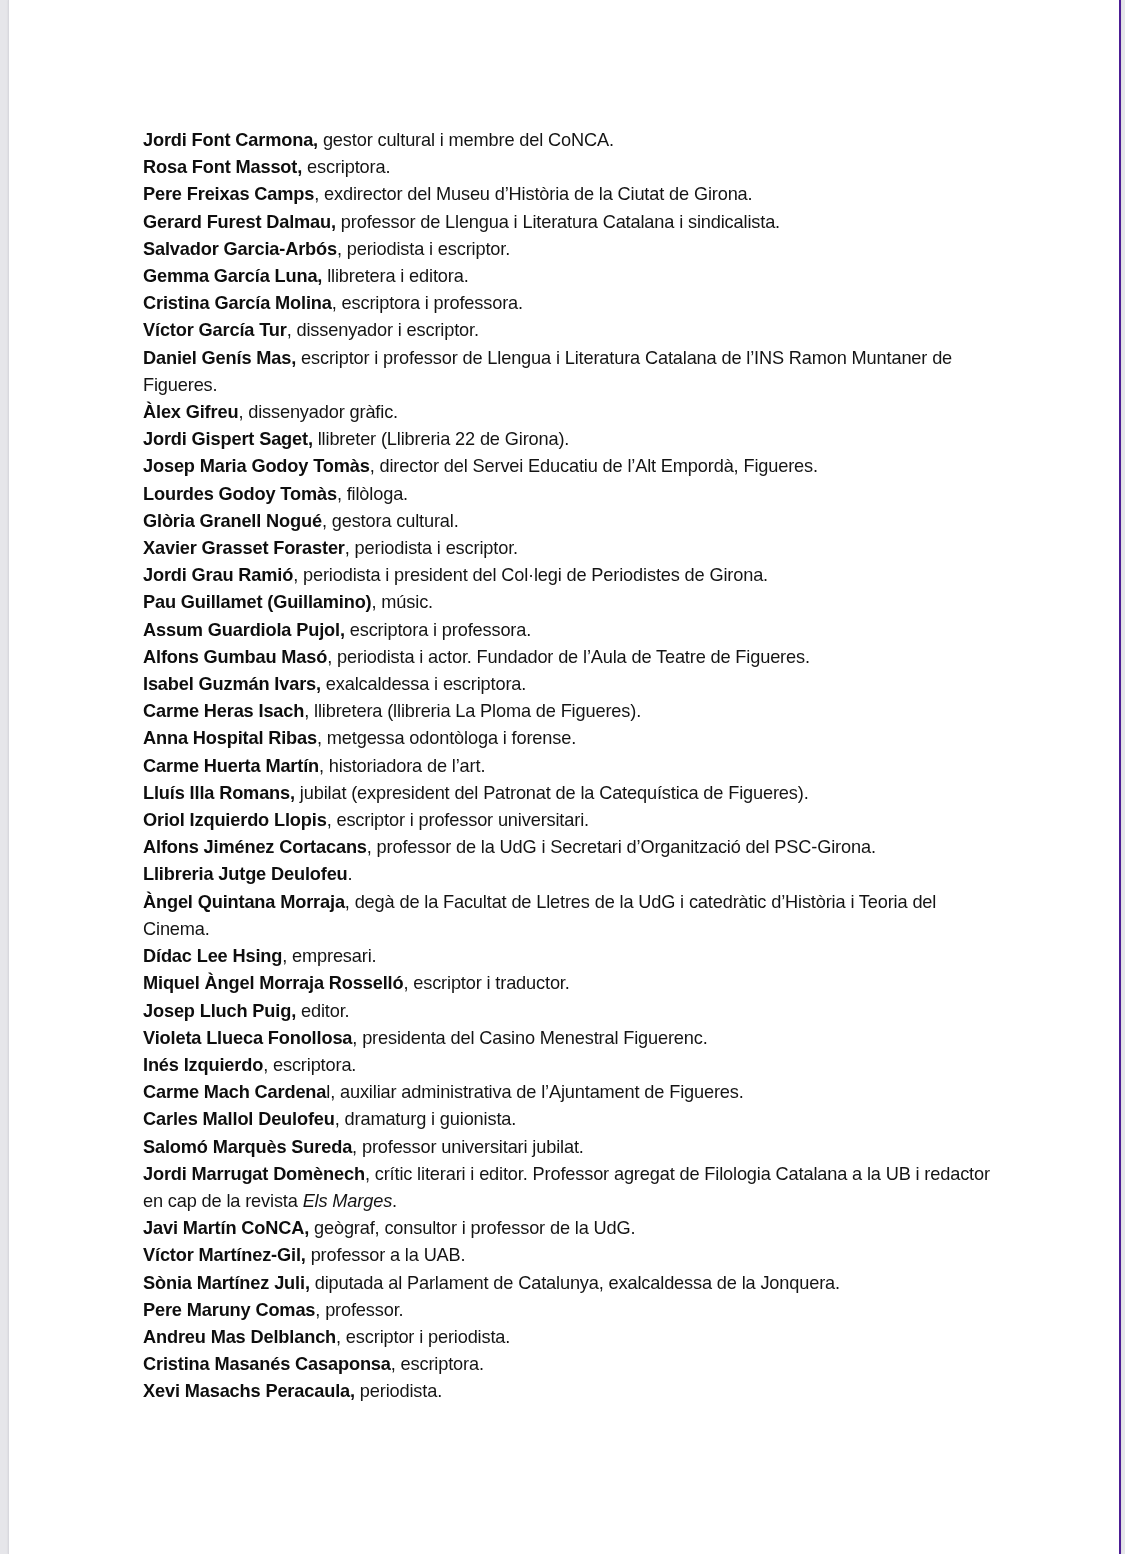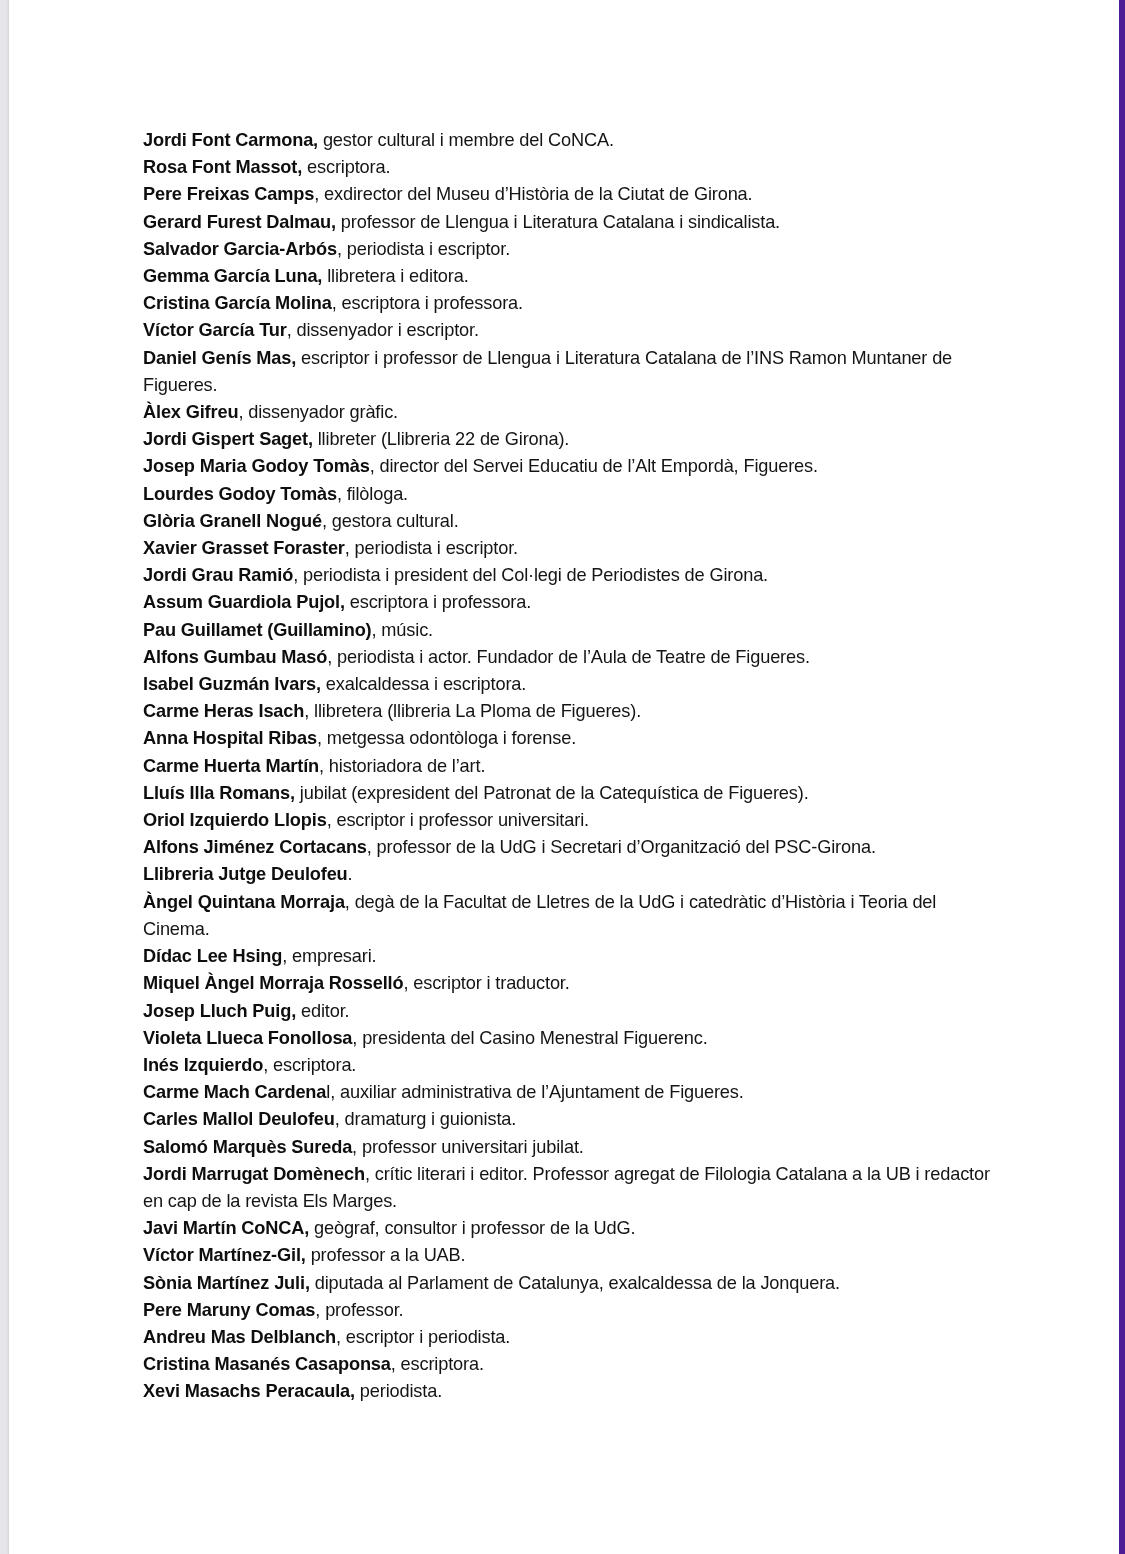--- a/index.html
+++ b/index.html
@@ -14,21 +14,21 @@
       overflow: hidden;
     }
     .page {
       position: absolute;
       left: 8px;
       top: 0;
       width: 1110px;
       height: 1554px;
       background: #ffffff;
       border-left: 1px solid #d8d8de;
-      border-right: 6px solid #4c1d95;
+      border-right: 2px solid #4c1d95;
       box-shadow: 0 0 2px rgba(0,0,0,0.08);
     }
     .content {
       position: absolute;
       left: 134px;
       top: 127px;
       width: 850px;
       font-family: "Liberation Sans", sans-serif;
       font-size: 18.2px;
       line-height: 27.2px;
@@ -37,20 +37,21 @@
     }
     .entry {
       margin: 0;
       padding: 0;
     }
     .name {
       font-weight: bold;
       color: #0e0e0e;
     }
     .desc-italic {
+      font-style: italic;
     }
   </style>
 </head>
 <body>
 
 <div class="page">
   <div class="content" id="entries">
       <p class="entry"><span class="name">Jordi Font Carmona,</span><span class="desc"> gestor cultural i membre del CoNCA.</span></p>
       <p class="entry"><span class="name">Rosa Font Massot,</span><span class="desc"> escriptora.</span></p>
       <p class="entry"><span class="name">Pere Freixas Camps</span><span class="desc">, exdirector del Museu d’Història de la Ciutat de Girona.</span></p>
@@ -60,22 +61,22 @@
       <p class="entry"><span class="name">Cristina García Molina</span><span class="desc">, escriptora i professora.</span></p>
       <p class="entry"><span class="name">Víctor García Tur</span><span class="desc">, dissenyador i escriptor.</span></p>
       <p class="entry"><span class="name">Daniel Genís Mas,</span><span class="desc"> escriptor i professor de Llengua i Literatura Catalana de l’INS Ramon Muntaner de Figueres.</span></p>
       <p class="entry"><span class="name">Àlex Gifreu</span><span class="desc">, dissenyador gràfic.</span></p>
       <p class="entry"><span class="name">Jordi Gispert Saget,</span><span class="desc"> llibreter (Llibreria 22 de Girona).</span></p>
       <p class="entry"><span class="name">Josep Maria Godoy Tomàs</span><span class="desc">, director del Servei Educatiu de l’Alt Empordà, Figueres.</span></p>
       <p class="entry"><span class="name">Lourdes Godoy Tomàs</span><span class="desc">, filòloga.</span></p>
       <p class="entry"><span class="name">Glòria Granell Nogué</span><span class="desc">, gestora cultural.</span></p>
       <p class="entry"><span class="name">Xavier Grasset Foraster</span><span class="desc">, periodista i escriptor.</span></p>
       <p class="entry"><span class="name">Jordi Grau Ramió</span><span class="desc">, periodista i president del Col·legi de Periodistes de Girona.</span></p>
+      <p class="entry"><span class="name">Pau Guillamet (Guillamino)</span><span class="desc">, músic.</span></p>
       <p class="entry"><span class="name">Assum Guardiola Pujol,</span><span class="desc">  escriptora i professora.</span></p>
-      <p class="entry"><span class="name">Pau Guillamet (Guillamino)</span><span class="desc">, músic.</span></p>
       <p class="entry"><span class="name">Alfons Gumbau Masó</span><span class="desc">, periodista i actor. Fundador de l’Aula de Teatre de Figueres.</span></p>
       <p class="entry"><span class="name">Isabel Guzmán Ivars,</span><span class="desc"> exalcaldessa i escriptora.</span></p>
       <p class="entry"><span class="name">Carme Heras Isach</span><span class="desc">, llibretera (llibreria La Ploma de Figueres).</span></p>
       <p class="entry"><span class="name">Anna Hospital Ribas</span><span class="desc">, metgessa odontòloga i forense.</span></p>
       <p class="entry"><span class="name">Carme Huerta Martín</span><span class="desc">, historiadora de l’art.</span></p>
       <p class="entry"><span class="name">Lluís Illa Romans,</span><span class="desc"> jubilat (expresident del Patronat de la Catequística de Figueres).</span></p>
       <p class="entry"><span class="name">Oriol Izquierdo Llopis</span><span class="desc">, escriptor i professor universitari.</span></p>
       <p class="entry"><span class="name">Alfons Jiménez Cortacans</span><span class="desc">, professor de la UdG i Secretari d’Organització del PSC-Girona.</span></p>
       <p class="entry"><span class="name">Llibreria Jutge Deulofeu</span><span class="desc">.</span></p>
       <p class="entry"><span class="name">Àngel Quintana Morraja</span><span class="desc">, degà de la Facultat de Lletres de la UdG i catedràtic d’Història i Teoria del Cinema.</span></p>

